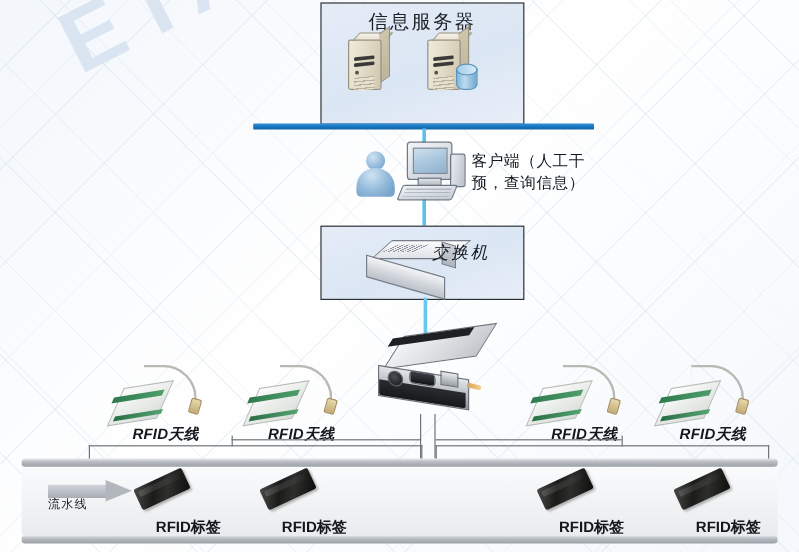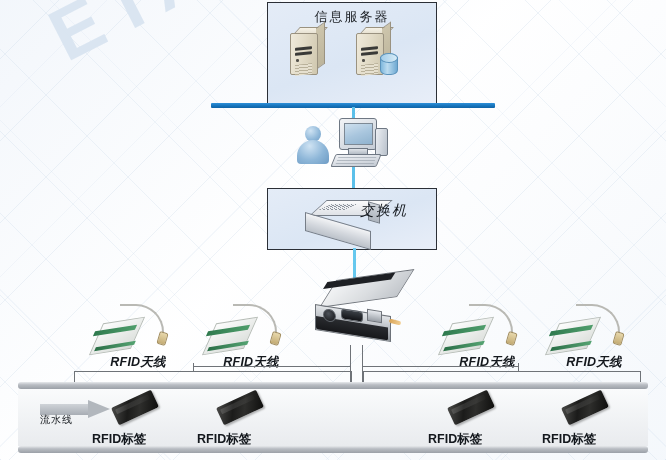--- a/index.html
+++ b/index.html
@@ -67,21 +67,21 @@
     background: linear-gradient(160deg, #e4ecf7 0%, #dbe6f4 55%, #e8eef8 100%);
   }
   #server-panel { left: 267px; top: 2px; width: 168px; height: 100px; }
   #switch-panel { left: 267px; top: 188px; width: 168px; height: 60px; }
 
   .panel-title {
     position: absolute;
     left: 0; right: 0;
     top: 5px;
     text-align: center;
-    font-size: 13px;
+    font-size: 16px;
     color: #1d2126;
     letter-spacing: 2px;
   }
   .panel-subtitle {
     position: absolute;
     left: 0; right: 0;
     bottom: 4px;
     text-align: center;
     font-size: 13px;
     color: #1d2126;
@@ -410,21 +410,21 @@
     content: "";
     position: absolute;
     left: 3px; top: 3px; right: 5px; height: 5px;
     background: linear-gradient(90deg, rgba(255,255,255,0.14), rgba(255,255,255,0.02));
     border-radius: 1px;
   }
   .tag-label {
     position: absolute;
     left: -21px; top: 33px;
     width: 92px;
-    text-align: left;
+    text-align: right;
     font-size: 12.5px;
     font-weight: 700;
     color: #14181d;
   }
 </style>
 </head>
 <body>
 
 <div id="stage">
 
@@ -475,20 +475,21 @@
     <div class="pc">
       <div class="mon-out">
           <div class="mon-scr"></div>
         </div>
       <div class="mon-base"></div>
       <div class="tower-sm"></div>
       <div class="kb">
           <div class="kb-lines"></div>
         </div>
     </div>
+    <div id="client-label">客户端（人工干预，查询信息）</div>
   </div>
 
   <div class="panel" id="switch-panel"></div>
   <div id="switch-icon">
     <div class="sw-top">
         <div class="sw-ports"></div>
       </div>
     <div class="sw-right"></div>
     <div class="sw-front"></div>
   </div>

